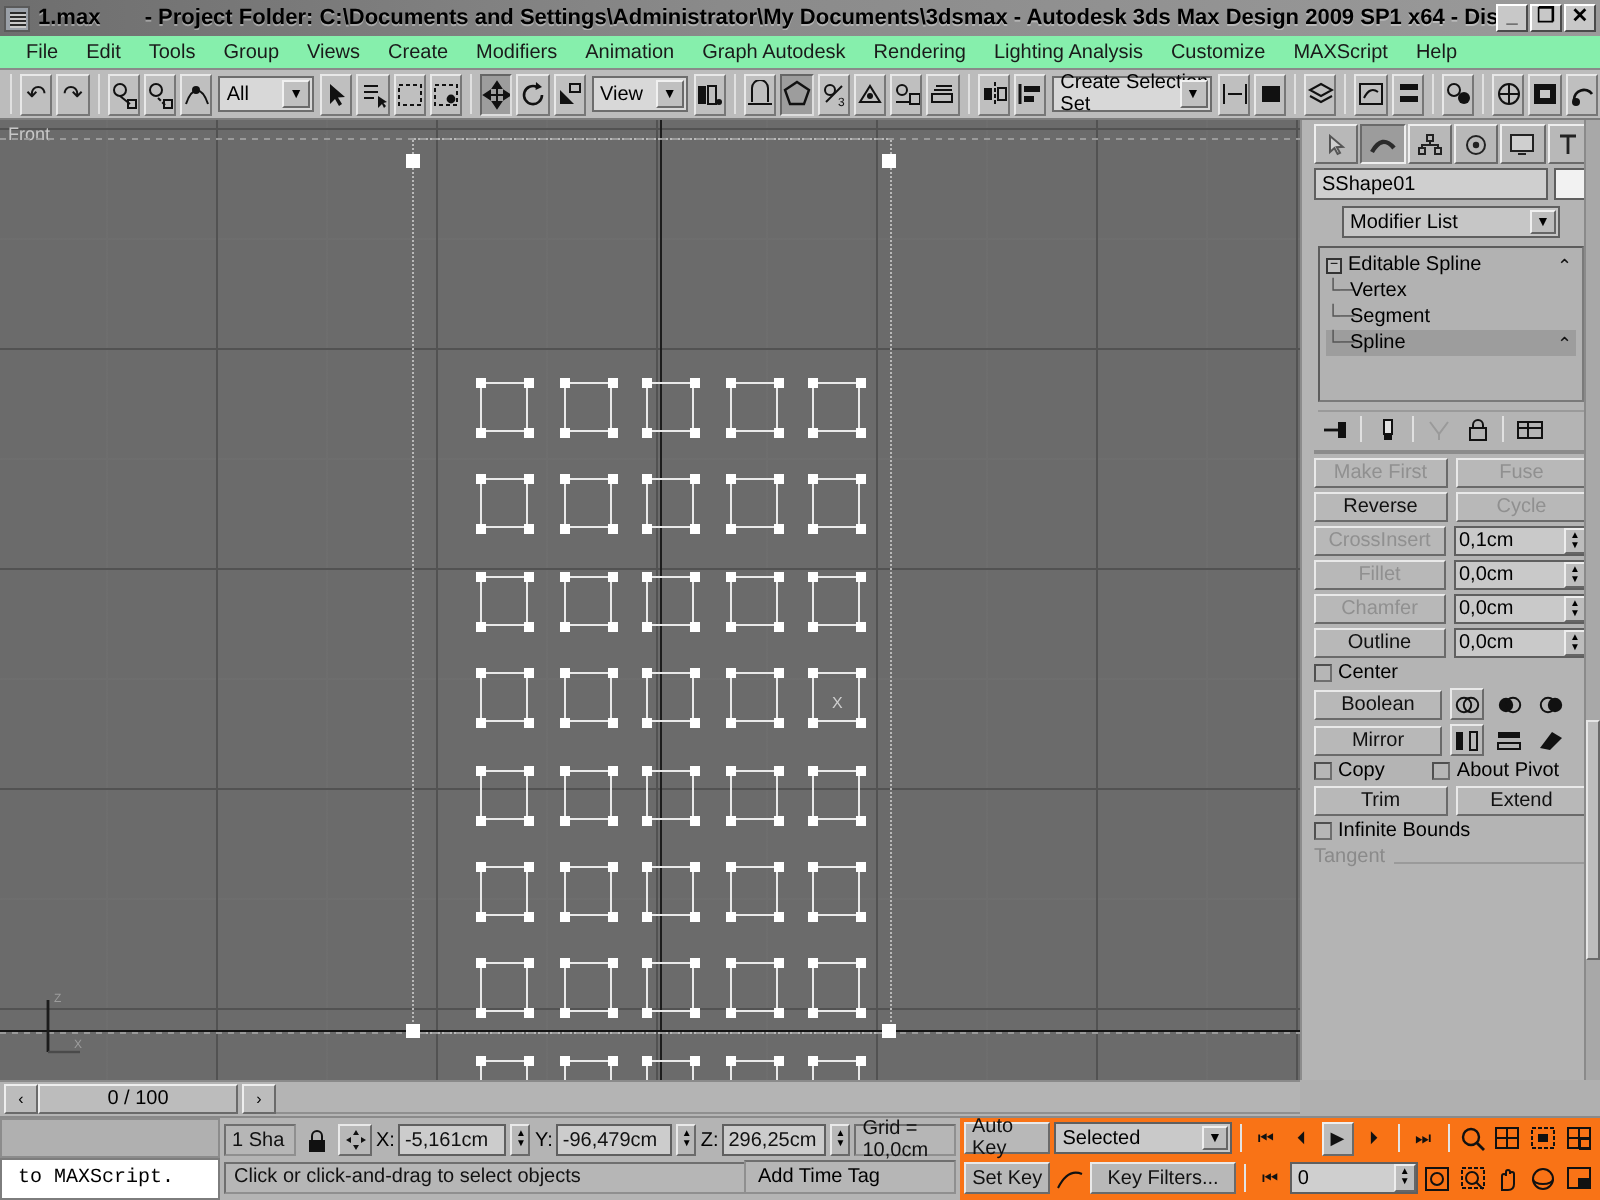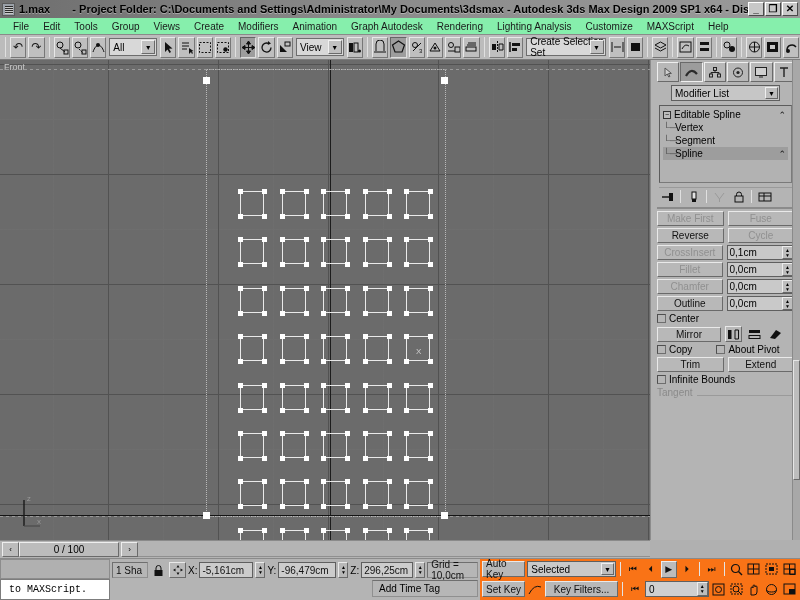--- a/index.html
+++ b/index.html
@@ -780,20 +780,24 @@
             <path d="M4 10 h4" stroke="#222"></path>
           </svg>
       </div>
       <div class="cp-tab">
         <svg width="11" height="11">
             <path d="M1 1 h8 M5 1 v9" stroke="#222" stroke-width="1.4" fill="none"></path>
           </svg>
       </div>
     </div>
 
+    <div class="cp-namerow">
+      <div class="cp-name">SShape01</div>
+      <div class="cp-color"></div>
+    </div>
 
     <div class="cp-modlist">
       <span>Modifier List</span>
       <span class="arw">▼</span>
     </div>
 
 
     <div class="cp-stack">
       <div class="stk-row">
         <span class="stk-box">−</span>
@@ -888,20 +892,41 @@
           <span class="sp">▲<br>▼</span>
         </div>
       </div>
       <div class="ro-row" style="padding-right:28px">
         <label class="chk">
           <span class="bx"></span>
           <span>Center</span>
         </label>
       </div>
 
+      <div class="ro-row">
+        <div class="ro-btn" style="flex:0 0 64px">Boolean</div>
+        <div class="iconbtn">
+          <svg width="13" height="11">
+              <circle cx="5" cy="5.5" r="3.6" fill="none" stroke="#111"></circle>
+              <circle cx="8.5" cy="5.5" r="3.6" fill="none" stroke="#111"></circle>
+            </svg>
+        </div>
+        <div class="iconbtn flat">
+          <svg width="13" height="11">
+              <circle cx="5" cy="5.5" r="3.6" fill="#111"></circle>
+              <circle cx="8.5" cy="5.5" r="3.6" fill="none" stroke="#111"></circle>
+            </svg>
+        </div>
+        <div class="iconbtn flat">
+          <svg width="13" height="11">
+              <circle cx="5" cy="5.5" r="3.6" fill="none" stroke="#111"></circle>
+              <circle cx="8.5" cy="5.5" r="3.6" fill="#111"></circle>
+            </svg>
+        </div>
+      </div>
 
       <div class="ro-row">
         <div class="ro-btn" style="flex:0 0 64px">Mirror</div>
         <div class="iconbtn">
           <svg width="13" height="11">
               <path d="M1 1 L4.5 1 L4.5 10 L1 10 Z" fill="#111"></path>
               <path d="M8 1 L11.5 1 L11.5 10 L8 10 Z" fill="none" stroke="#111"></path>
             </svg>
         </div>
         <div class="iconbtn flat">
@@ -986,20 +1011,29 @@
       <div class="sa-field" style="width:58px">-96,479cm</div>
       <div class="iconbtn" style="width:10px">
           <span style="font-size:5px;line-height:5px">▲<br>▼</span>
         </div>
       <span style="font-size:10px">Z:</span>
       <div class="sa-field" style="width:52px">296,25cm</div>
       <div class="iconbtn" style="width:10px">
           <span style="font-size:5px;line-height:5px">▲<br>▼</span>
         </div>
       <div class="sa-cell" style="flex:1">Grid = 10,0cm</div>
+    </div>
+    <div class="sa-row2">
+      <div class="sa-prompt">Click or click-and-drag to select objects</div>
+      <div class="iconbtn">
+        <svg width="13" height="13">
+            <circle cx="6.5" cy="6.5" r="5" fill="none" stroke="#111"></circle>
+            <path d="M6.5 1.5 v10 M1.5 6.5 h10" stroke="#111"></path>
+          </svg>
+      </div>
     </div>
     <div style="position:absolute;left:262px;top:21px;width:106px;height:17px;
                 background:#b6b6b6;border:1px solid #8f8f8f;border-top-color:#6f6f6f;
                 font-size:10px;display:flex;align-items:center;padding-left:6px">Add Time Tag</div>
   </div>
 
   <div class="animbar">
     <div class="ab-row">
       <div class="ab-btn" style="width:48px">Auto Key</div>
       <div class="ab-combo">

